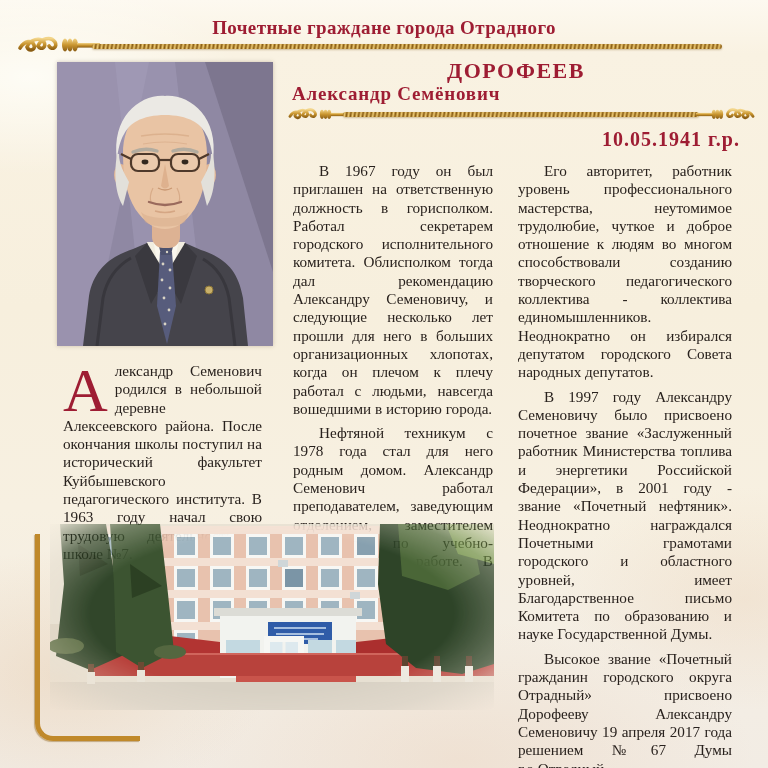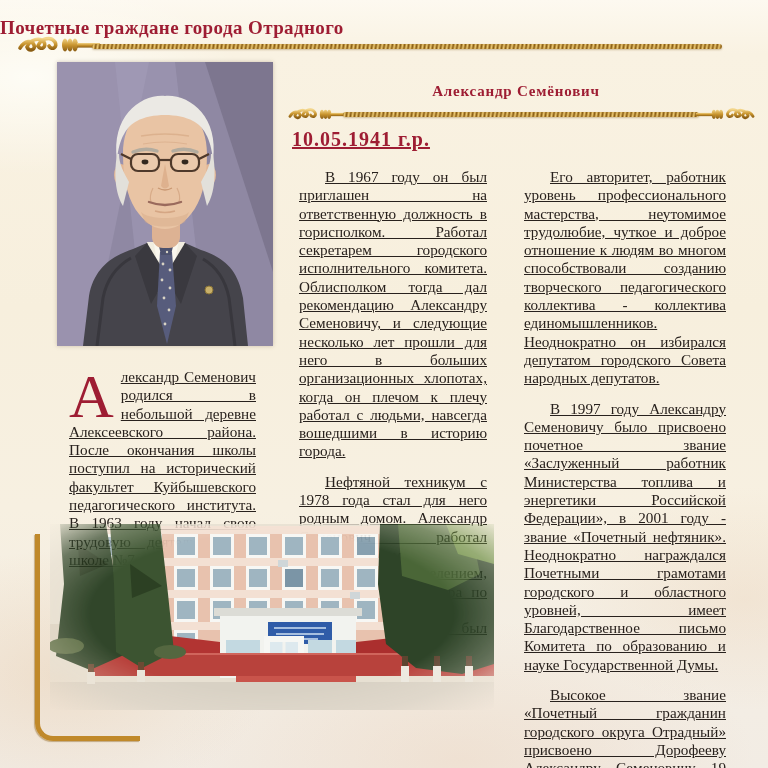--- a/index.html
+++ b/index.html
@@ -9,45 +9,45 @@
     background:
       radial-gradient(ellipse 300px 180px at 8% 88%, rgba(224,186,146,0.30), rgba(224,186,146,0) 70%),
       radial-gradient(ellipse 420px 200px at 60% 99%, rgba(233,204,178,0.35), rgba(233,204,178,0) 70%),
       radial-gradient(ellipse 260px 160px at 97% 78%, rgba(229,196,164,0.25), rgba(229,196,164,0) 70%),
       radial-gradient(ellipse 300px 140px at 4% 10%, rgba(255,255,250,0.8), rgba(255,255,250,0) 70%),
       linear-gradient(180deg,#fdf9f0 0%,#f9f2e2 7%,#f7efdd 40%,#f7f0e1 66%,#f4eee4 85%,#f2ece4 100%);
   }
   .abs{position:absolute;}
   
   .red{color:#9e1d33;font-weight:bold;}
-  .page-header{top:17px;left:0;width:768px;text-align:left;font-size:19px;letter-spacing:0.4px;}
+  .page-header{top:17px;left:0;width:768px;text-align:center;font-size:19px;letter-spacing:0.4px;}
   .title-line1{top:58px;left:292px;width:448px;text-align:center;font-size:22px;letter-spacing:1.5px;}
-  .title-line2{top:83px;left:292px;width:448px;text-align:center;font-size:15px;letter-spacing:0.8px;}
-  .birth-date{top:128px;left:292px;width:448px;text-align:left;font-size:20px;letter-spacing:1px;text-decoration:underline;}
+  .title-line2{top:83px;left:292px;width:448px;font-size:19px;letter-spacing:0.8px;}
+  .birth-date{top:128px;left:292px;width:448px;text-align:right;font-size:20px;letter-spacing:1px;}
   
   .rope-bar{
     height:5px;border-radius:3px;
     background:repeating-linear-gradient(100deg,#8a5d14 0px,#edca74 2px,#8a5d14 4px);
     box-shadow:0 1px 2px rgba(122,82,20,0.35);
   }
   .coil{width:84px;height:26px;}
   .coil.small{width:60px;}
   .flip{transform:scaleX(-1);}
   .corner-ornament{
     left:35px;top:534px;width:100px;height:202px;
     border-left:5px solid #c0892a;border-bottom:5px solid #c0892a;
     border-bottom-left-radius:18px;
     box-shadow:-1px 1px 1px rgba(138,93,20,0.45);
   }
   
   .bodytext{
     font-size:15.2px;line-height:18.3px;text-align:justify;color:#28211d;
     hyphens:auto;-webkit-hyphens:auto;
   }
-  .bodytext p{margin:12px;text-indent:26px;text-decoration:underline;}
+  .bodytext p{margin:6px;text-indent:26px;}
   .bodytext p.noindent{text-indent:0;}
   .col-left-text{left:57px;top:356px;width:211px;}
   .col-mid{left:287px;top:156px;width:212px;}
   .col-right{left:512px;top:156px;width:226px;}
   .dropcap{
     float:left;font-size:62px;line-height:50px;padding:3px 7px 0 0;
     color:#9e1d33;font-weight:normal;
   }
   
   .portrait-frame{left:57px;top:62px;width:216px;height:284px;box-shadow:0 0 4px rgba(120,100,80,0.35);}
@@ -77,20 +77,21 @@
 
   <svg class="abs coil" style="left:16px;top:33px;" viewBox="0 0 84 26">
     <path d="M4 15 C9 7 16 7 18 12 C20 17 13 19 11 14 C14 6 24 4 28 9 C31 14 25 18 22 13 C25 5 35 3 39 9 C42 14 36 18 33 13" fill="none" stroke="url(#goldgrad)" stroke-width="3.6" stroke-linecap="round"></path>
     <ellipse cx="49" cy="12" rx="3" ry="6.5" fill="url(#goldgrad)"></ellipse>
     <ellipse cx="54" cy="12" rx="3" ry="6.5" fill="url(#goldgrad)"></ellipse>
     <ellipse cx="59" cy="12" rx="3" ry="6.5" fill="url(#goldgrad)"></ellipse>
     <rect x="61" y="10" width="23" height="4.6" fill="url(#goldgrad)"></rect>
   </svg>
   <div class="abs rope-bar" style="left:92px;top:44px;width:630px;"></div>
 
+  <div class="abs title-line1 red">ДОРОФЕЕВ</div>
   <div class="abs title-line2 red">Александр Семёнович</div>
 
   <svg class="abs coil small" style="left:287px;top:102px;" viewBox="0 0 84 26">
     <path d="M4 15 C9 7 16 7 18 12 C20 17 13 19 11 14 C14 6 24 4 28 9 C31 14 25 18 22 13 C25 5 35 3 39 9 C42 14 36 18 33 13" fill="none" stroke="url(#goldgrad)" stroke-width="3.8" stroke-linecap="round"></path>
     <ellipse cx="49" cy="12" rx="3" ry="6.5" fill="url(#goldgrad)"></ellipse>
     <ellipse cx="54" cy="12" rx="3" ry="6.5" fill="url(#goldgrad)"></ellipse>
     <ellipse cx="59" cy="12" rx="3" ry="6.5" fill="url(#goldgrad)"></ellipse>
     <rect x="61" y="10" width="23" height="4.6" fill="url(#goldgrad)"></rect>
   </svg>
   <div class="abs rope-bar" style="left:343px;top:112px;width:356px;"></div>

